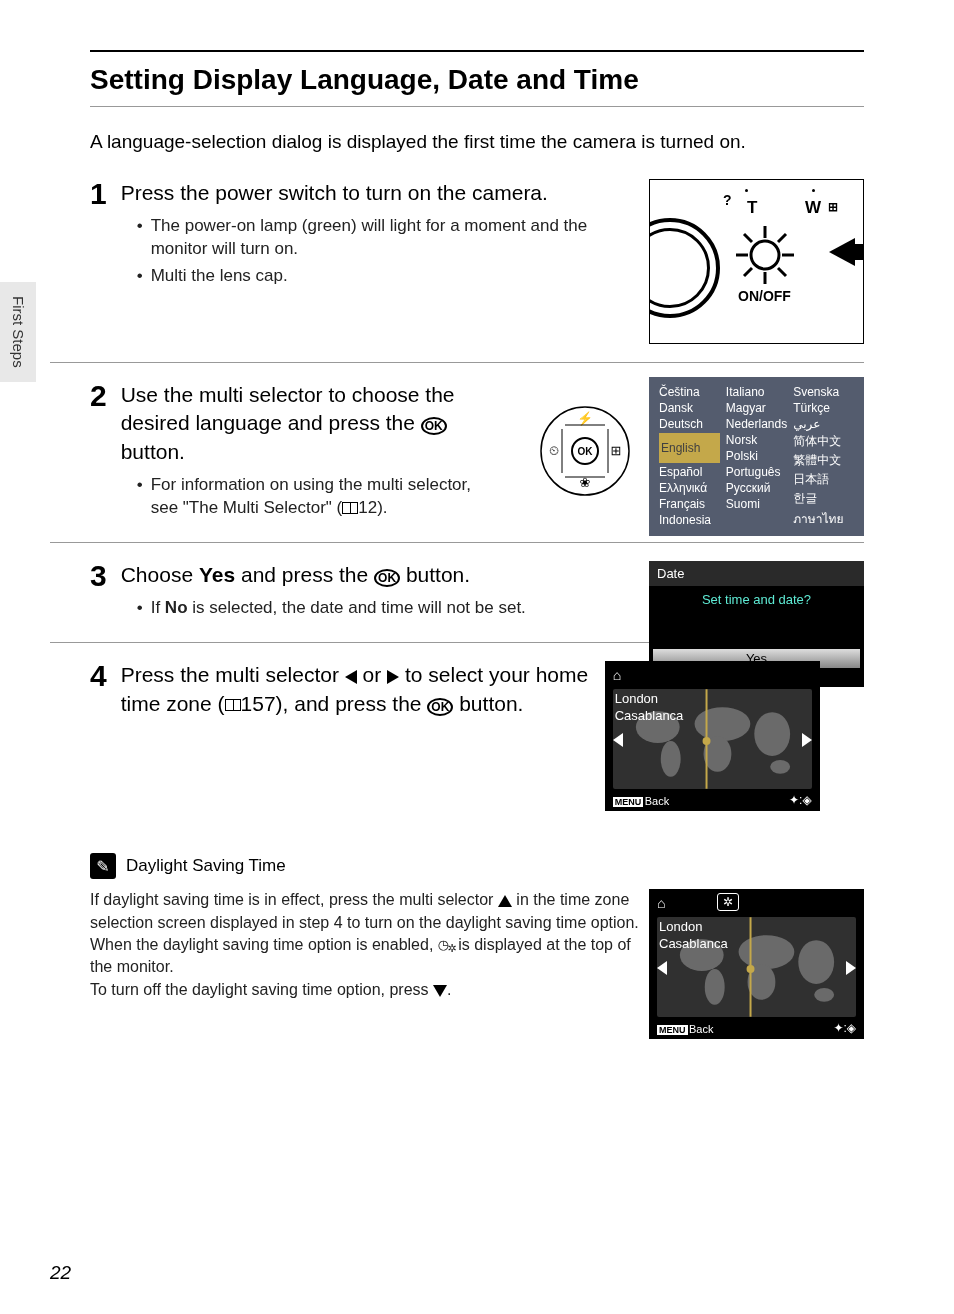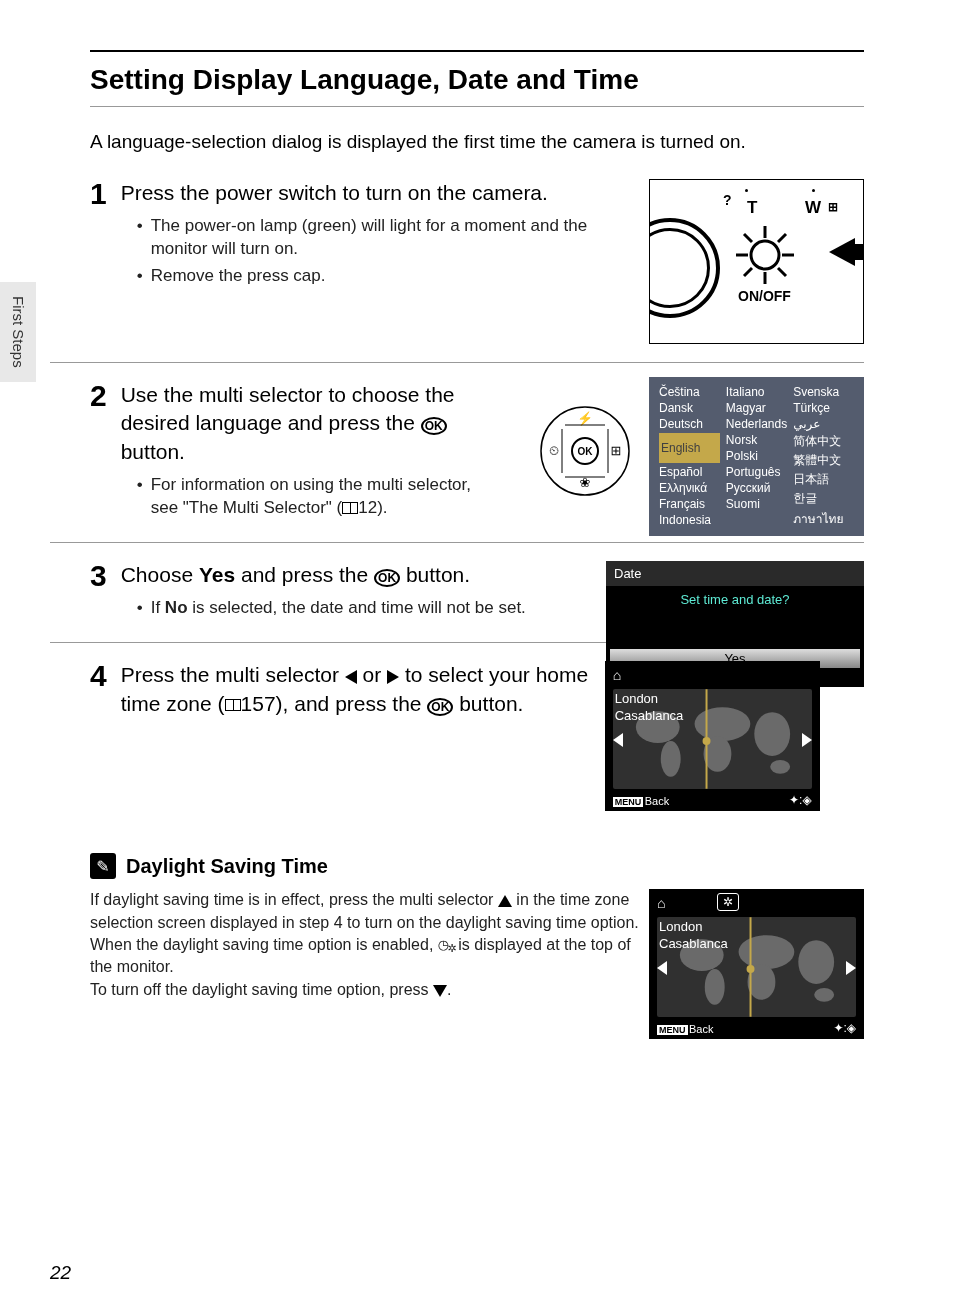--- a/index.html
+++ b/index.html
@@ -36,21 +36,21 @@
 
 
 .s2fig{display:flex;gap:18px;align-items:flex-start}
 .sel{width:92px;height:92px;margin-top:28px}
 .sel svg{width:100%;height:100%}
 .lang{width:215px;background:#545c6e;color:#fff;font-size:12px;padding:8px 10px;display:flex;gap:6px}
 .lang .col{display:flex;flex-direction:column;gap:2px;flex:1}
 .lang .hi{background:#c4a84a;color:#404040;padding:8px 2px}
 
 
-.date{width:258px;background:#000;color:#fff;font-size:13px}
+.date{width:215px;background:#000;color:#fff;font-size:13px}
 .date .hd{background:#2a2a2a;padding:5px 8px}
 .date .q{text-align:center;padding:6px 0 42px;color:#5eead4}
 .date .yes{background:linear-gradient(#ddd,#888);color:#000;text-align:center;padding:2px 0;margin:0 4px}
 .date .no{text-align:center;padding:2px 0}
 
 
 .tz{width:215px;height:150px;background:#000;color:#fff;font-size:13px;position:relative;overflow:hidden}
 .tz .home{position:absolute;left:8px;top:6px;font-size:14px}
 .tz .dst{position:absolute;left:68px;top:4px;width:22px;height:18px;border:1px solid #fff;border-radius:3px;text-align:center;font-size:12px;line-height:16px}
 .tz .city{position:absolute;left:10px;top:30px;font-size:13px;line-height:1.3}
@@ -59,21 +59,21 @@
 .tz .tri-l{position:absolute;left:8px;top:72px;width:0;height:0;border-top:7px solid transparent;border-bottom:7px solid transparent;border-right:10px solid #fff}
 .tz .tri-r{position:absolute;right:8px;top:72px;width:0;height:0;border-top:7px solid transparent;border-bottom:7px solid transparent;border-left:10px solid #fff}
 .tz .menu{position:absolute;left:8px;bottom:4px;font-size:9px;background:#fff;color:#000;padding:0 2px;font-weight:bold}
 .tz .back{position:absolute;left:40px;bottom:4px;font-size:11px}
 .tz .ic{position:absolute;right:8px;bottom:4px;font-size:12px}
 
 
 .dstsec{margin:24px 0 0 40px}
 .dsthdr{display:flex;align-items:center;gap:10px;margin-bottom:10px}
 .dstic{width:26px;height:26px;background:#000;color:#fff;border-radius:3px;display:flex;align-items:center;justify-content:center;font-size:16px}
-.dstt{font-weight:bold;font-size:20px}
+.dstt{font-weight:normal;font-size:17px}
 .dstbody{display:flex;}
 .dsttxt{flex:1;font-size:16px;line-height:1.4;color:#222}
 
 .pgnum{position:absolute;left:50px;bottom:30px;font-style:italic;font-size:19px}
 
 .tri-up{display:inline-block;width:0;height:0;border-left:7px solid transparent;border-right:7px solid transparent;border-bottom:12px solid #000;vertical-align:middle}
 .tri-down{display:inline-block;width:0;height:0;border-left:7px solid transparent;border-right:7px solid transparent;border-top:12px solid #000;vertical-align:middle}
 .tri-left{display:inline-block;width:0;height:0;border-top:7px solid transparent;border-bottom:7px solid transparent;border-right:12px solid #000;vertical-align:middle}
 .tri-right{display:inline-block;width:0;height:0;border-top:7px solid transparent;border-bottom:7px solid transparent;border-left:12px solid #000;vertical-align:middle}
 .ok{display:inline-block;border:2px solid #000;border-radius:50%;font-size:12px;font-weight:bold;padding:1px 2px;line-height:1}
@@ -90,21 +90,21 @@
   <div class="tab">First Steps</div>
   <h1 class="title">Setting Display Language, Date and Time</h1>
   <p class="intro">A language-selection dialog is displayed the first time the camera is turned on.</p>
 
   <div class="step">
     <div class="num">1</div>
     <div class="body">
       <div class="head">Press the power switch to turn on the camera.</div>
       <ul class="bul">
         <li>The power-on lamp (green) will light for a moment and the monitor will turn on.</li>
-        <li>Remove the press cap.</li>
+        <li>Multi the lens cap.</li>
       </ul>
     </div>
     <div class="fig cam">
       <div class="dial"></div>
       <div class="scene">SCENE</div>
       <div class="q">?</div>
       <div class="tdot"></div>
       <div class="t">T</div>
       <div class="wdot"></div>
       <div class="w">W</div>

